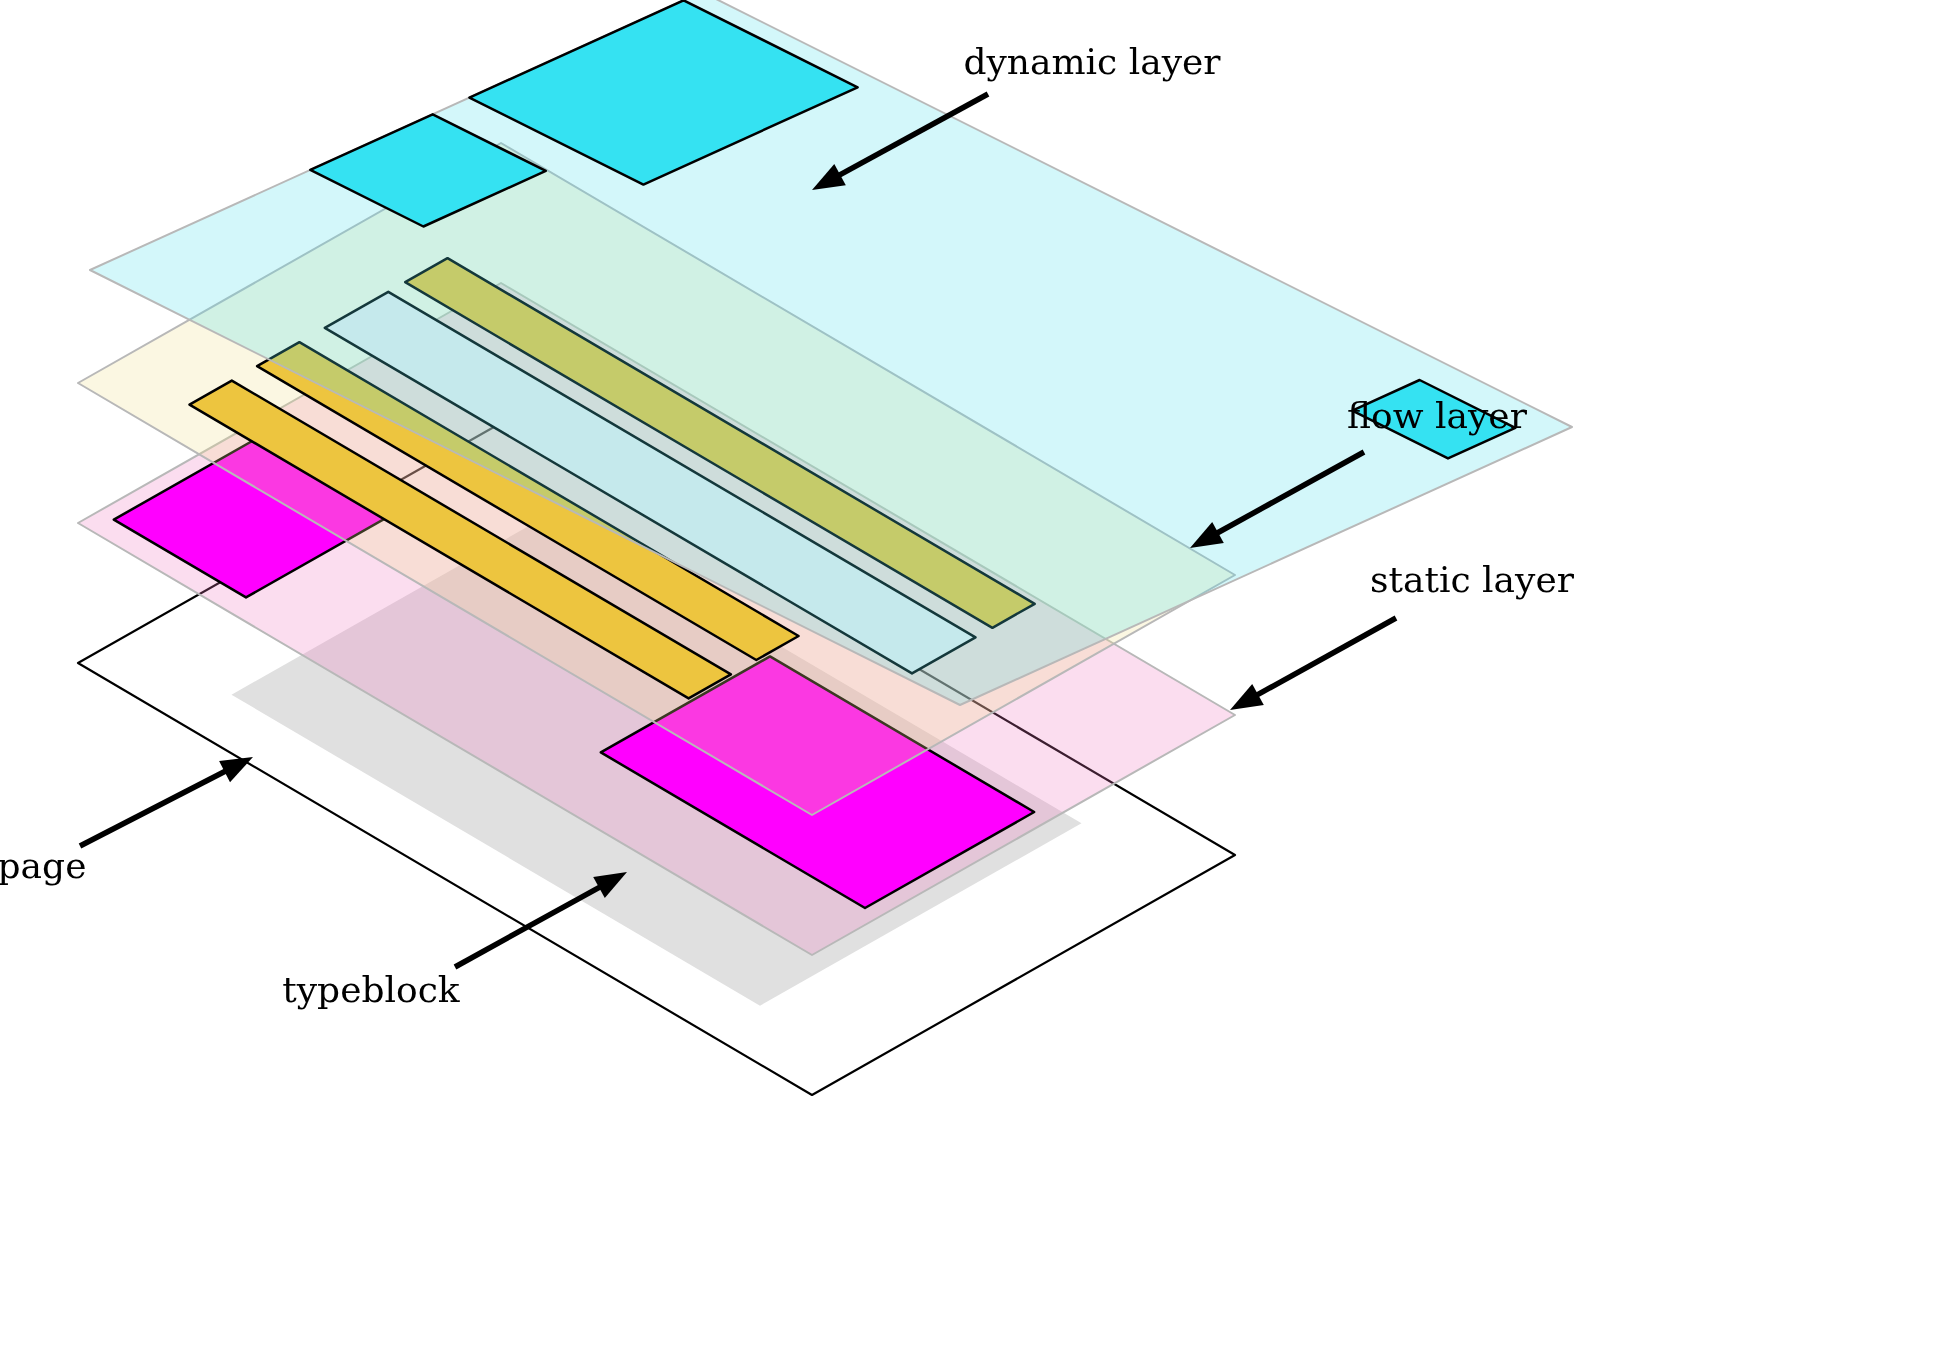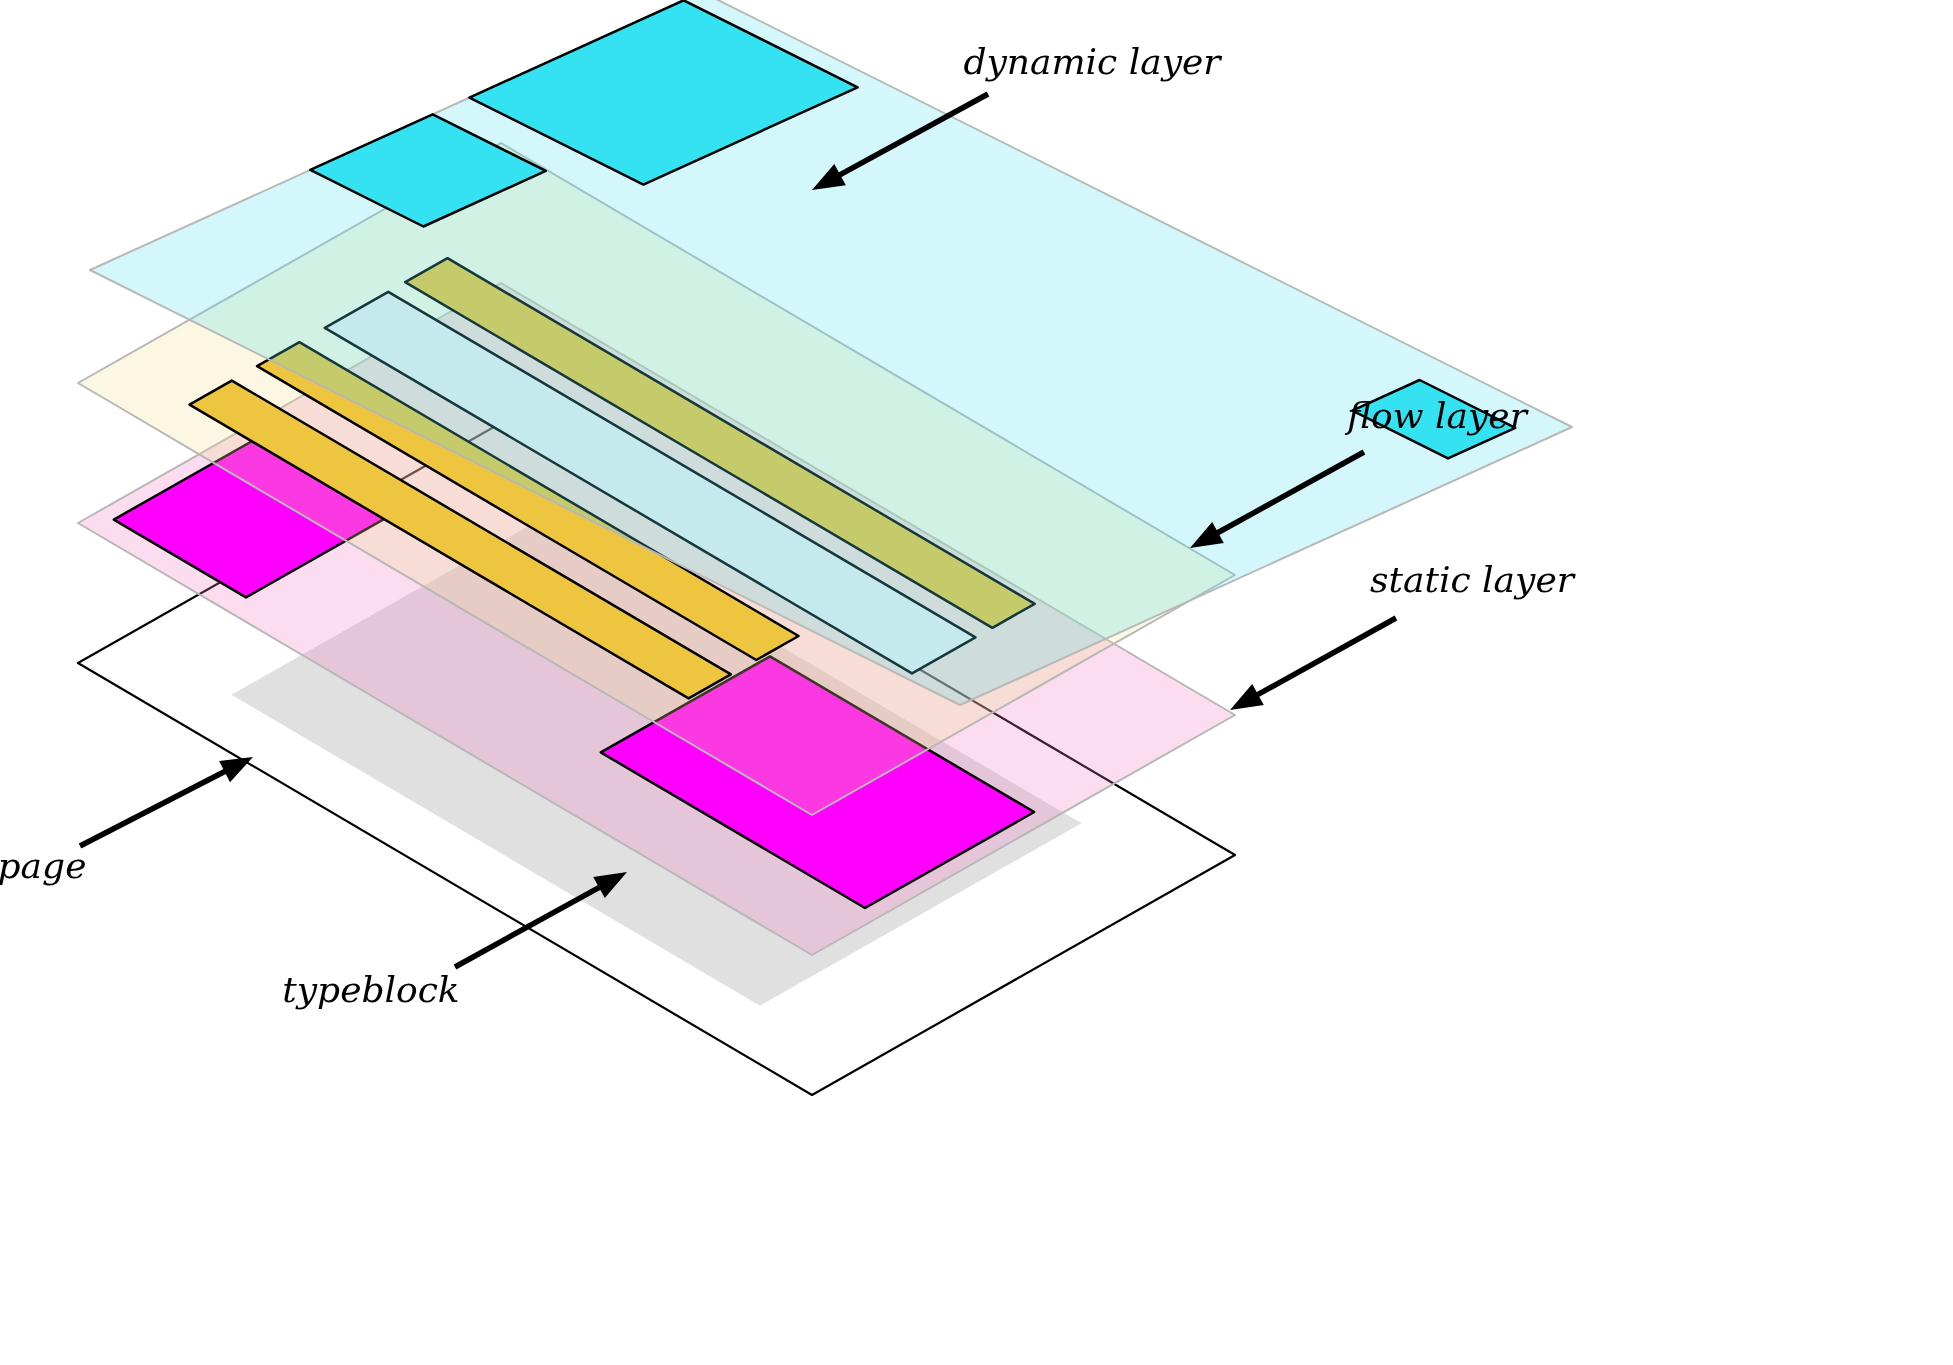--- a/index.html
+++ b/index.html
@@ -1,16 +1,16 @@
 <!DOCTYPE html>
 <html><head>
 <meta charset="utf-8">
 <style>
   html,body{margin:0;padding:0;background:#ffffff;}
-  .stage{position:relative;width:1953px;height:1365px;background:#ffffff;overflow:hidden;font-style:italic;}
+  .stage{position:relative;width:1953px;height:1365px;background:#ffffff;overflow:hidden;}
   svg{display:block;width:100%;height:100%;}
   svg text{font-family:"DejaVu Serif","Liberation Serif",serif;fill:#000000;}
 </style>
 </head>
 <body>
 
 <div class="stage">
   <svg id="diagram" viewBox="0 0 1953 1365" xmlns="http://www.w3.org/2000/svg">
       <g>
         <polygon points="78.0,663.0 812.0,1095.0 1235.0,855.0 501.0,423.0" fill="#ffffff" fill-opacity="1" stroke="#000000" stroke-width="2.2" stroke-linejoin="round"></polygon>

